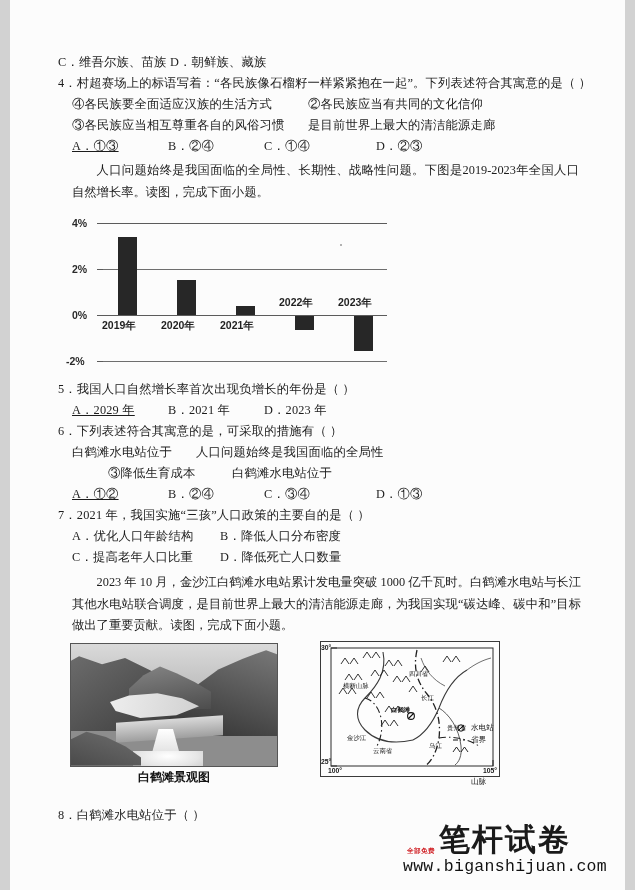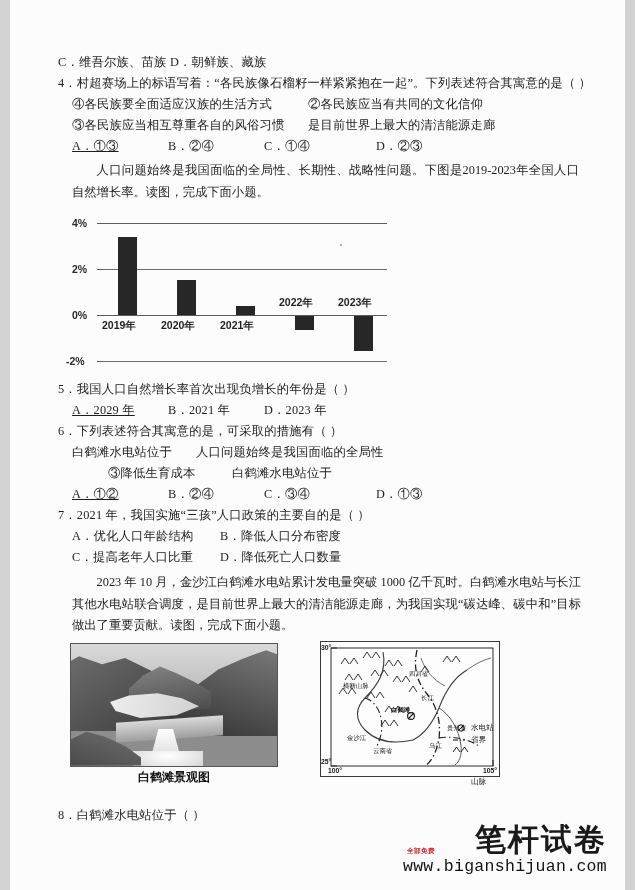--- a/index.html
+++ b/index.html
@@ -79,21 +79,21 @@
 
   #map-box { position:absolute; left:262px; top:-2px; width:180px; height:136px;
              border:1px solid #3a3a3a; background:#fdfdfd; }
   .map-txt { position:absolute; font-size:6.4px; color:#171717;
              font-family:"Liberation Serif", serif; white-space:nowrap; }
   .coord { position:absolute; font-size:6.8px; color:#171717; font-weight:bold;
            font-family:"Liberation Sans", sans-serif; white-space:nowrap; }
   .leg-txt { position:absolute; font-size:7.6px; color:#101010; white-space:nowrap; }
 
   
-  #wm { position:absolute; right:18px; bottom:14px; text-align:right; }
+  #wm { position:absolute; right:18px; bottom:14px; text-align:center; }
   #wm-cn { font-size:31px; font-weight:bold; color:#1a1a1a; letter-spacing:2px;
            font-family:"Liberation Sans", sans-serif; line-height:34px; }
   #wm-url { font-size:16.5px; color:#111; letter-spacing:.3px;
             font-family:"Liberation Mono", monospace; line-height:19px; }
   #wm-badge { position:absolute; left:4px; bottom:20px; font-size:6.6px; color:#cf1b20;
               font-weight:bold; letter-spacing:.4px; }
 </style>
 </head>
 <body>
 

